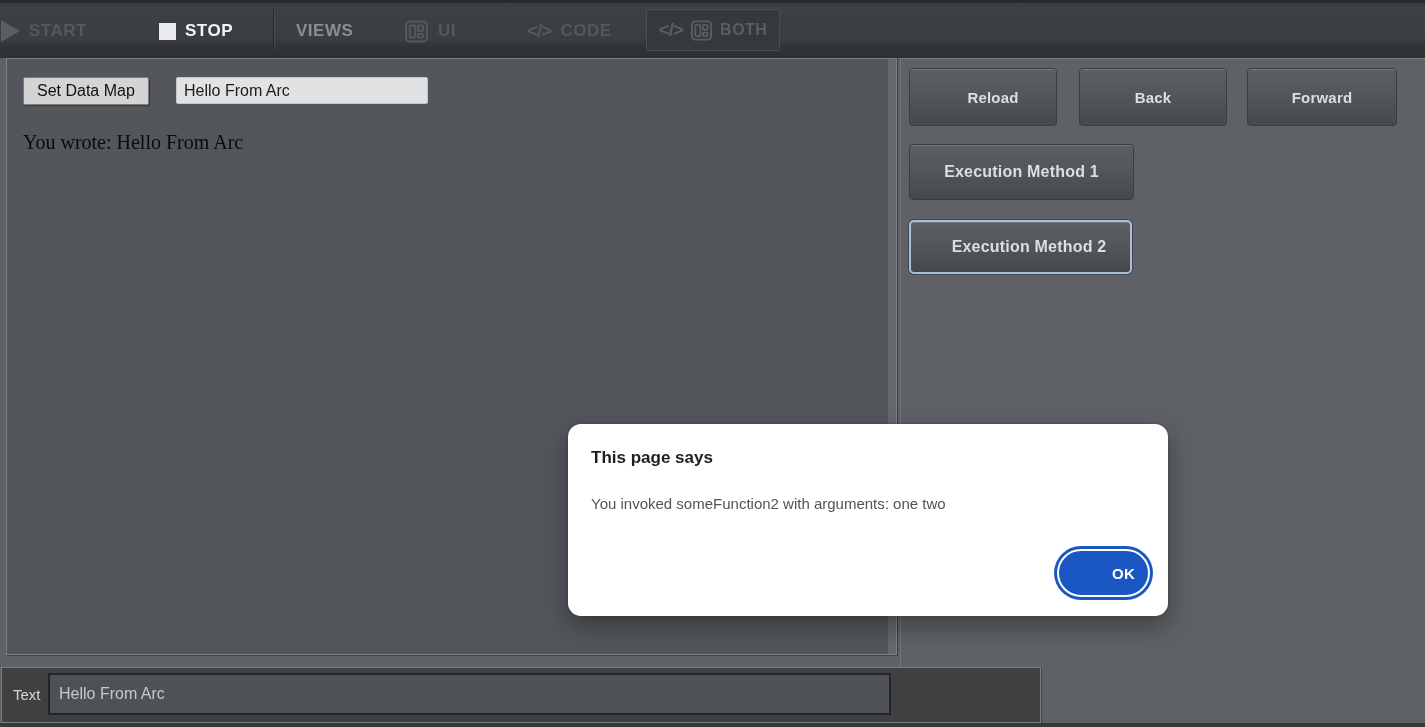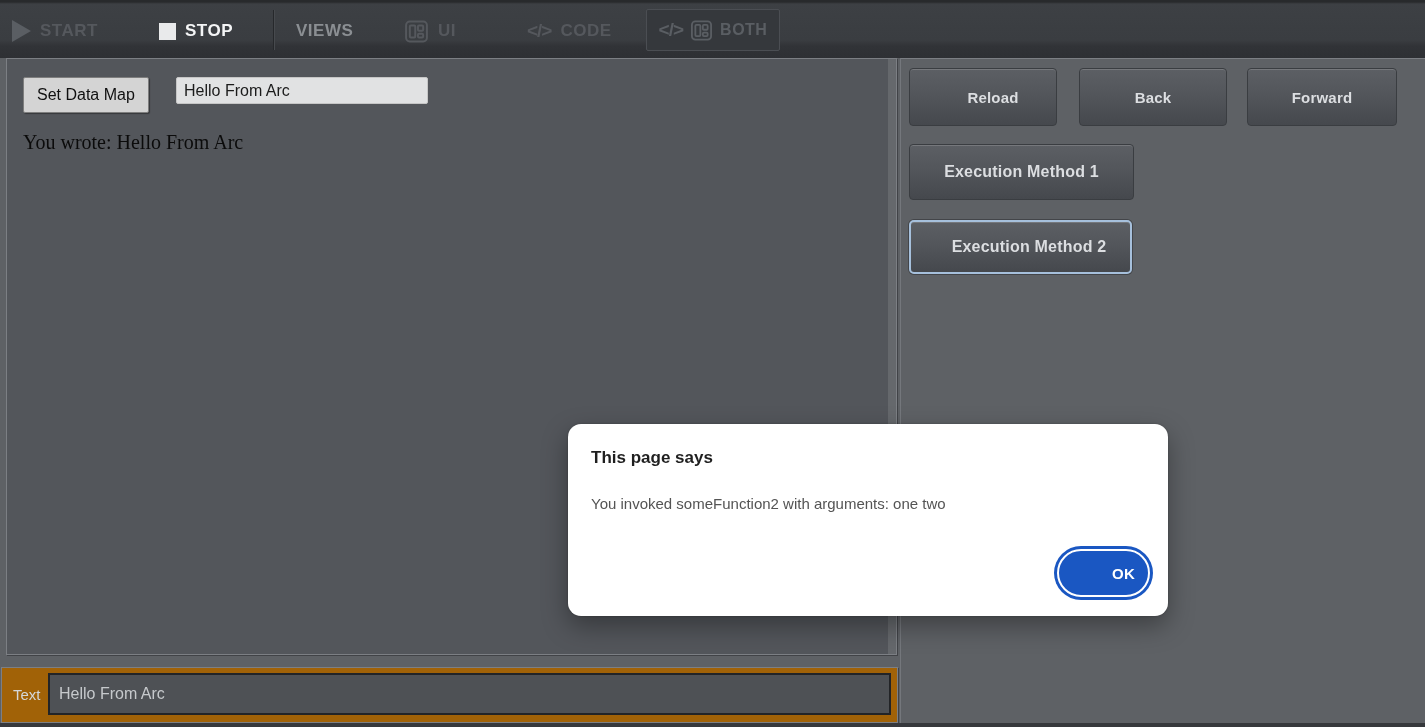--- a/index.html
+++ b/index.html
@@ -51,21 +51,21 @@
     background:#53565b;
     border:1px solid #7c7f84;
     box-shadow:1px 1px 0 rgba(30,32,35,0.45);
     z-index:1;
   }
   .scrollbar-track {
     position:absolute; right:0; top:0; width:8px; height:100%;
     background:#65686c;
   }
   .sdm-button {
-    position:absolute; left:16px; top:18px; height:36px;
+    position:absolute; left:16px; top:18px; height:28px;
     padding:0 13px; background:#d4d4d4;
     border:1px solid #7e7e7e; border-radius:2px;
     box-shadow:1px 1px 1px rgba(0,0,0,0.35);
     font-family:"Liberation Sans", sans-serif;
     font-size:16px; color:#101010; cursor:pointer;
   }
   .msg-input {
     position:absolute; left:169px; top:18px; width:252px; height:27px;
     background:#e1e2e3; border:1px solid #c6c6c6; border-radius:2px;
     padding:0 7px; font-family:"Liberation Sans", sans-serif;
@@ -98,22 +98,22 @@
   .btn-em1     { left:8px;   top:85px;  width:225px; height:56px; font-size:16px; }
   .btn-em2 {
     left:8px; top:161px; width:223px; height:54px; font-size:16px;
     border:2px solid #a6c0dc; border-radius:5px;
     box-shadow:inset 0 1px 0 rgba(255,255,255,0.16), 0 0 0 1px rgba(40,42,46,0.5);
     padding-left:17px;
   }
 
   
   .bottom-bar {
-    position:absolute; left:1px; top:667px; width:897px; height:56px;
-    background:#a16207; border:1px solid #7c7f84;
+    position:absolute; left:1px; top:667px; width:1040px; height:56px;
+    background:#404040; border:1px solid #7c7f84;
     box-shadow:1px 1px 0 rgba(30,32,35,0.45);
     z-index:1;
   }
   .bb-label {
     position:absolute; left:11px; top:0; height:52px;
     display:flex; align-items:center;
     color:#d4d7da; font-size:15px;
   }
   .bb-input {
     position:absolute; left:46px; top:5px; width:843px; height:42px;
@@ -151,21 +151,21 @@
     font-size:15px; font-weight:700; letter-spacing:0.3px;
     cursor:pointer;
     padding-left:40px;
   }
 </style>
 </head>
 <body>
 
 <div class="toolbar">
 
-  <div class="tb-item tb-dim" style="left:12px;justify-content:center;">
+  <div class="tb-item tb-dim" style="left:1px;justify-content:center;">
     <span class="play-tri"></span>
     <span>START</span>
   </div>
 
   <div class="tb-item tb-stop" style="left:159px;">
     <span class="stop-sq"></span>
     <span>STOP</span>
   </div>
 
   <div class="tb-divider"></div>

